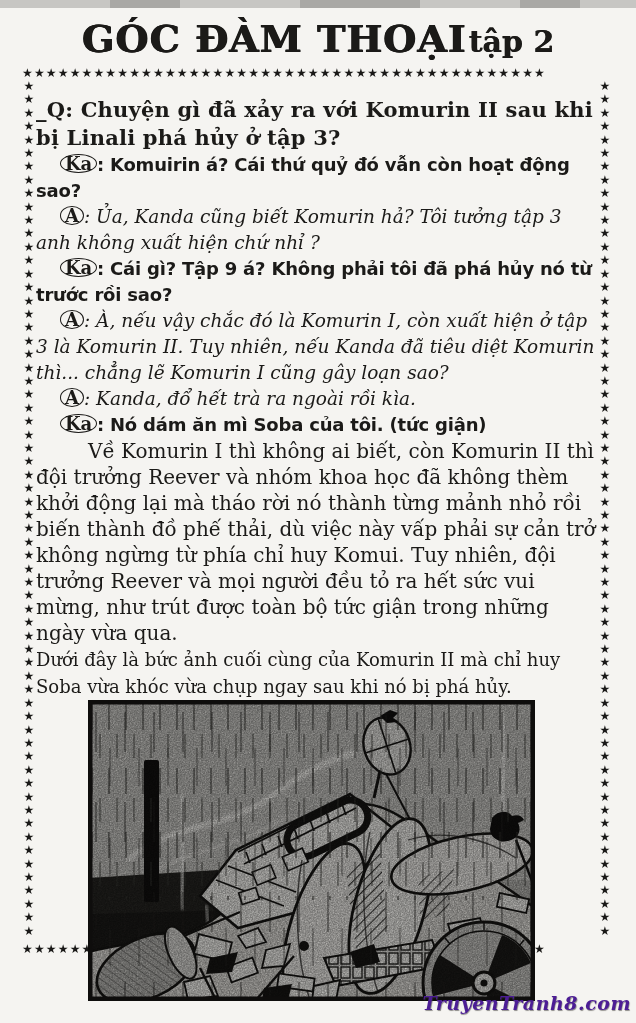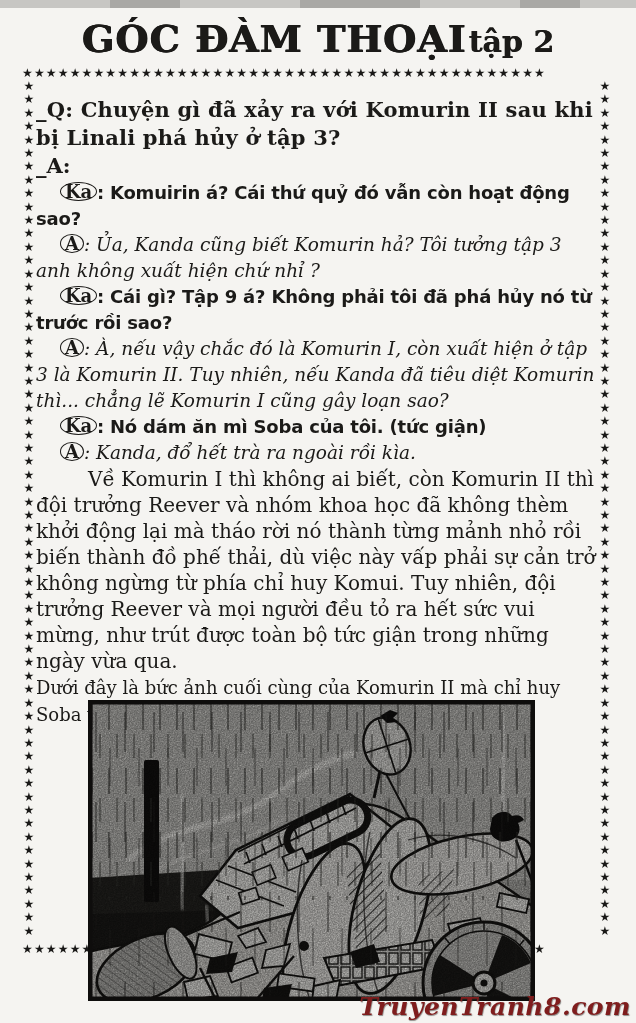--- a/index.html
+++ b/index.html
@@ -34,21 +34,21 @@
          font-family:"DejaVu Serif",serif;font-style:normal;font-weight:700;
          font-size:18px;line-height:15px;padding:1px 4px;text-indent:0;vertical-align:1px;}
   .narration{font-size:20px;line-height:26px;text-indent:52px;margin-top:4px;}
   .caption{font-size:18px;line-height:27px;margin-top:20px;}
 
   .photo{position:absolute;left:88px;top:700px;width:447px;height:301px;z-index:3;}
   .photo svg{display:block;}
 
   .watermark{position:absolute;right:5px;top:992px;z-index:4;
              font-family:"DejaVu Serif",serif;font-style:italic;font-weight:700;
-             font-size:25px;color:#7f1d1d;letter-spacing:0.5px;
+             font-size:19px;color:#4c1d95;letter-spacing:0.5px;
              text-shadow:0.6px 0.6px 0.8px rgba(60,58,55,0.55);margin-left:8px;}
 </style>
 </head>
 <body>
 
 <div class="page">
 
   <div class="scan-strip">
     <i style="left:110px;width:70px;"></i>
       <i style="left:300px;width:120px;"></i>
@@ -185,33 +185,32 @@
 ★
 ★
 ★
 ★
 ★
 ★
 ★</div>
 
   <div class="content">
     <p class="q-head">_Q: Chuyện gì đã xảy ra với Komurin II sau khi bị Linali phá hủy ở tập 3?</p>
-    <p class="a-head">_A:</p>
 
     <p class="d ka-line"><span class="badge">Ka</span><span>:</span> <span>Komuirin á? Cái thứ quỷ đó vẫn còn hoạt động sao?</span></p>
 
     <p class="d a-line"><span class="badge">A</span><span>:</span> <span>Ủa, Kanda cũng biết Komurin hả? Tôi tưởng tập 3 anh không xuất hiện chứ nhỉ ?</span></p>
 
     <p class="d ka-line"><span class="badge">Ka</span><span>:</span> <span>Cái gì? Tập 9 á? Không phải tôi đã phá hủy nó từ trước rồi sao?</span></p>
 
     <p class="d a-line"><span class="badge">A</span><span>:</span> <span>À, nếu vậy chắc đó là Komurin I, còn xuất hiện ở tập 3 là Komurin II. Tuy nhiên, nếu Kanda đã tiêu diệt Komurin thì... chẳng lẽ Komurin I cũng gây loạn sao?</span></p>
 
+    <p class="d a-line"><span class="badge">A</span><span>:</span> <span>Kanda, đổ hết trà ra ngoài rồi kìa.</span></p>
+
     <p class="d ka-line"><span class="badge">Ka</span><span>:</span> <span>Nó dám ăn mì Soba của tôi. (tức giận)</span></p>
-
-    <p class="d a-line"><span class="badge">A</span><span>:</span> <span>Kanda, đổ hết trà ra ngoài rồi kìa.</span></p>
 
     <p class="narration">Về Komurin I thì không ai biết, còn Komurin II thì đội trưởng Reever và nhóm khoa học đã không thèm khởi động lại mà tháo rời nó thành từng mảnh nhỏ rồi biến thành đồ phế thải, dù việc này vấp phải sự cản trở không ngừng từ phía chỉ huy Komui. Tuy nhiên, đội trưởng Reever và mọi người đều tỏ ra hết sức vui mừng, như trút được toàn bộ tức giận trong những ngày vừa qua.</p>
     <p class="caption">Dưới đây là bức ảnh cuối cùng của Komurin II mà chỉ huy Soba vừa khóc vừa chụp ngay sau khi nó bị phá hủy.</p>
   </div>
 
   <div class="photo">
     <svg width="447" height="301" viewBox="0 0 447 301" xmlns="http://www.w3.org/2000/svg">
       <defs>
         <filter id="grain" x="0" y="0" width="100%" height="100%">
           <feTurbulence type="fractalNoise" baseFrequency="0.75" numOctaves="2" result="n"></feTurbulence>

